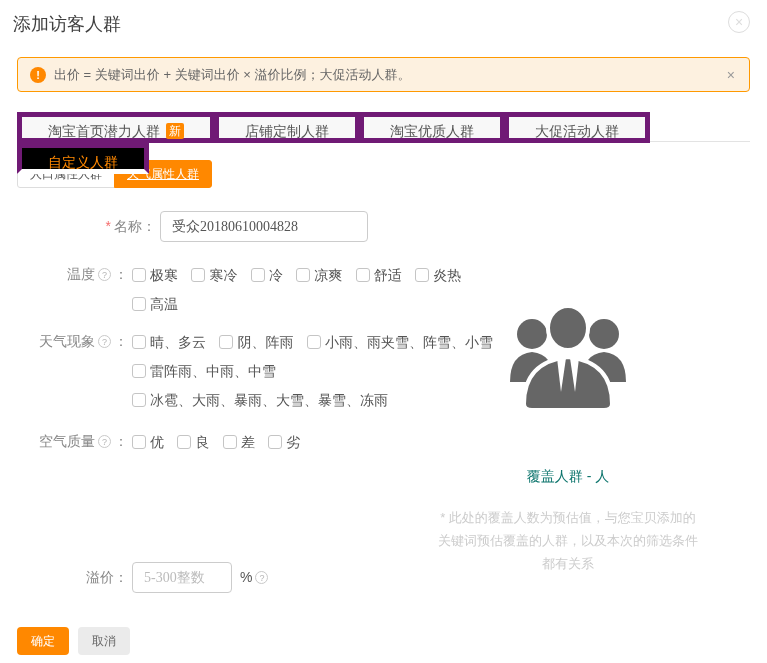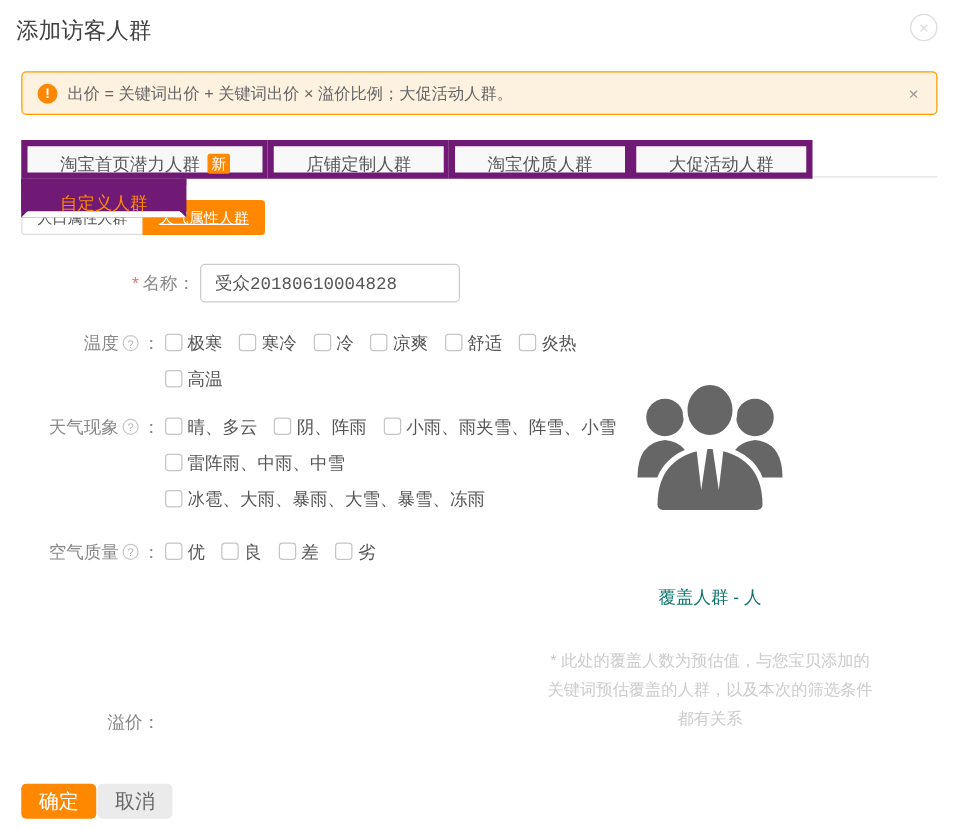--- a/index.html
+++ b/index.html
@@ -17,55 +17,55 @@
             border:1px solid #ff9900; border-radius:4px; display:flex; align-items:center; padding:0 12px; }
   .notice-icon { flex:none; width:16px; height:16px; border-radius:50%; background:#ff8800; color:#fff;
                  font-size:11px; font-weight:bold; line-height:16px; text-align:center; margin-right:8px; }
   .notice-text { font-size:13px; color:#666; }
   .notice-close { margin-left:auto; color:#999; font-size:14px; cursor:pointer; padding:0 2px; }
 
   
   .tabs { position:absolute; left:17px; top:112px; width:733px; height:30px; border-bottom:1px solid #e3e3e3; }
   .tab { float:left; height:31px; line-height:29px; padding:0 26px; font-size:14px; color:#555;
          background:#f8f8f8; border:5px solid #701a75; margin-right:-1px; cursor:pointer; position:relative; }
-  .tab.active { background:#701a75; color:#ff8800; border-bottom-color:#fff; z-index:2; }
+  .tab.active { background:#000000; color:#ff8800; border-bottom-color:#fff; z-index:2; }
   .badge { display:inline-block; background:#ff8800; color:#fff; font-size:12px; line-height:16px;
            padding:0 3px; border-radius:2px; margin-left:6px; vertical-align:1px; }
 
   
   .subtabs { position:absolute; left:17px; top:160px; height:28px; display:flex; }
   .subtab { height:28px; line-height:26px; padding:0 12px; font-size:12px; cursor:pointer; }
   .subtab.plain { background:#fff; border:1px solid #ddd; border-radius:3px 0 0 3px; color:#555; }
   .subtab.active { background:#ff8800; border:1px solid #ff8800; border-radius:0 3px 3px 0; color:#fff; margin-left:-1px;text-decoration:underline; }
 
   
   .form-row { position:absolute; left:0; display:flex; }
   .flabel { flex:none; width:128px; text-align:right; font-size:14px; color:#888; }
   .fbody { margin-left:4px; }
   .req { color:#f56c6c; margin-right:3px; }
   .help { display:inline-block; width:13px; height:13px; border:1px solid #c9c9c9; border-radius:50%;
           color:#b5b5b5; font-size:9px; line-height:12px; text-align:center; vertical-align:1px; margin:0 3px 0 3px; cursor:pointer; }
   .text-input { height:31px; border:1px solid #ccc; border-radius:4px; padding:0 11px; font-size:14px;
-                color:#555; font-family:Liberation Mono, monospace; outline:none; }
+                color:#555; font-family:Liberation Serif, serif; outline:none; }
   .text-input::placeholder { color:#bbb; }
   .cb-line { height:29px; line-height:29px; white-space:nowrap; }
   .cb-item { display:inline-block; margin-right:9px; cursor:pointer; font-size:14px; color:#555; }
   .cb-box { display:inline-block; width:14px; height:14px; background:#fff; border:1px solid #c5c5c5;
             border-radius:3px; vertical-align:-2px; margin-right:4px; }
   .lh31 { line-height:31px; }
   .lh29 { line-height:29px; }
   .unit { font-size:14px; color:#555; margin-left:8px; line-height:31px; }
 
   
   .coverage { position:absolute; left:433px; top:300px; width:270px; text-align:center; }
   .cov-caption { margin-top:46px; font-size:14px; color:#0f766e;text-align:center; }
-  .cov-note { margin-top:30px; font-size:13px; color:#ccc; line-height:23px; }
+  .cov-note { margin-top:20px; font-size:13px; color:#ccc; line-height:23px; }
 
   
-  .btn { position:absolute; top:627px; height:28px; padding:0 14px; font-size:16px; border:none;
+  .btn { position:absolute; top:627px; height:28px; padding:0 14px; font-size:12px; border:none;
          border-radius:4px; cursor:pointer; font-family:inherit; }
   .btn-confirm { left:17px; background:#ff8800; color:#fff; }
   .btn-cancel { left:78px; background:#ebebeb; color:#666; }
 </style>
 </head>
 <body>
 
 <div class="dialog">
 
   <div class="dlg-title">添加访客人群</div>
@@ -138,20 +138,25 @@
         <label class="cb-item"><span class="cb-box"></span><span>优</span></label>
         <label class="cb-item"><span class="cb-box"></span><span>良</span></label>
         <label class="cb-item"><span class="cb-box"></span><span>差</span></label>
         <label class="cb-item"><span class="cb-box"></span><span>劣</span></label>
       </div>
     </div>
   </div>
 
   <div class="form-row" style="top:562px;">
     <div class="flabel lh31"><span>溢价</span><span>：</span></div>
+    <div class="fbody" style="display:flex;">
+      <input class="text-input" style="width: 100px;" placeholder="5-300整数">
+      <span class="unit">%</span>
+      <span class="help" style="margin-top:9px;">?</span>
+    </div>
   </div>
 
   <div class="coverage">
     <svg width="128" height="118" viewBox="0 0 128 118" aria-hidden="true">
       <g fill="#666">
         <circle cx="28" cy="34" r="15"></circle>
         <path d="M6 82 Q6 54 28 52 Q50 54 50 82 Z"></path>
         <circle cx="100" cy="34" r="15"></circle>
         <path d="M78 82 Q78 54 100 52 Q122 54 122 82 Z"></path>
         <ellipse cx="64" cy="28" rx="20" ry="22" stroke="#fff" stroke-width="4"></ellipse>

